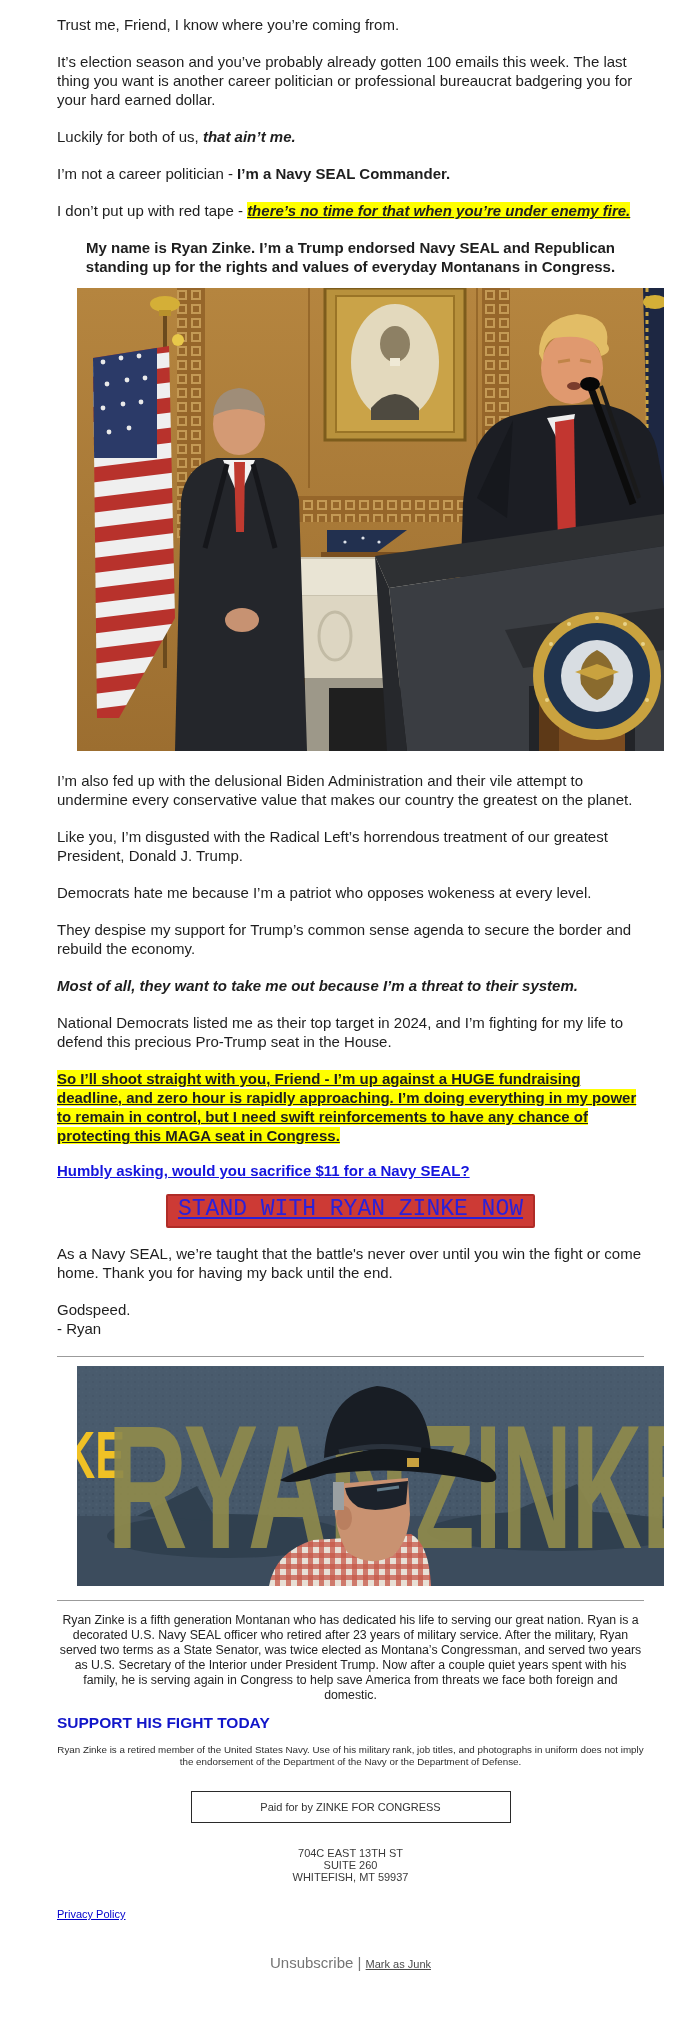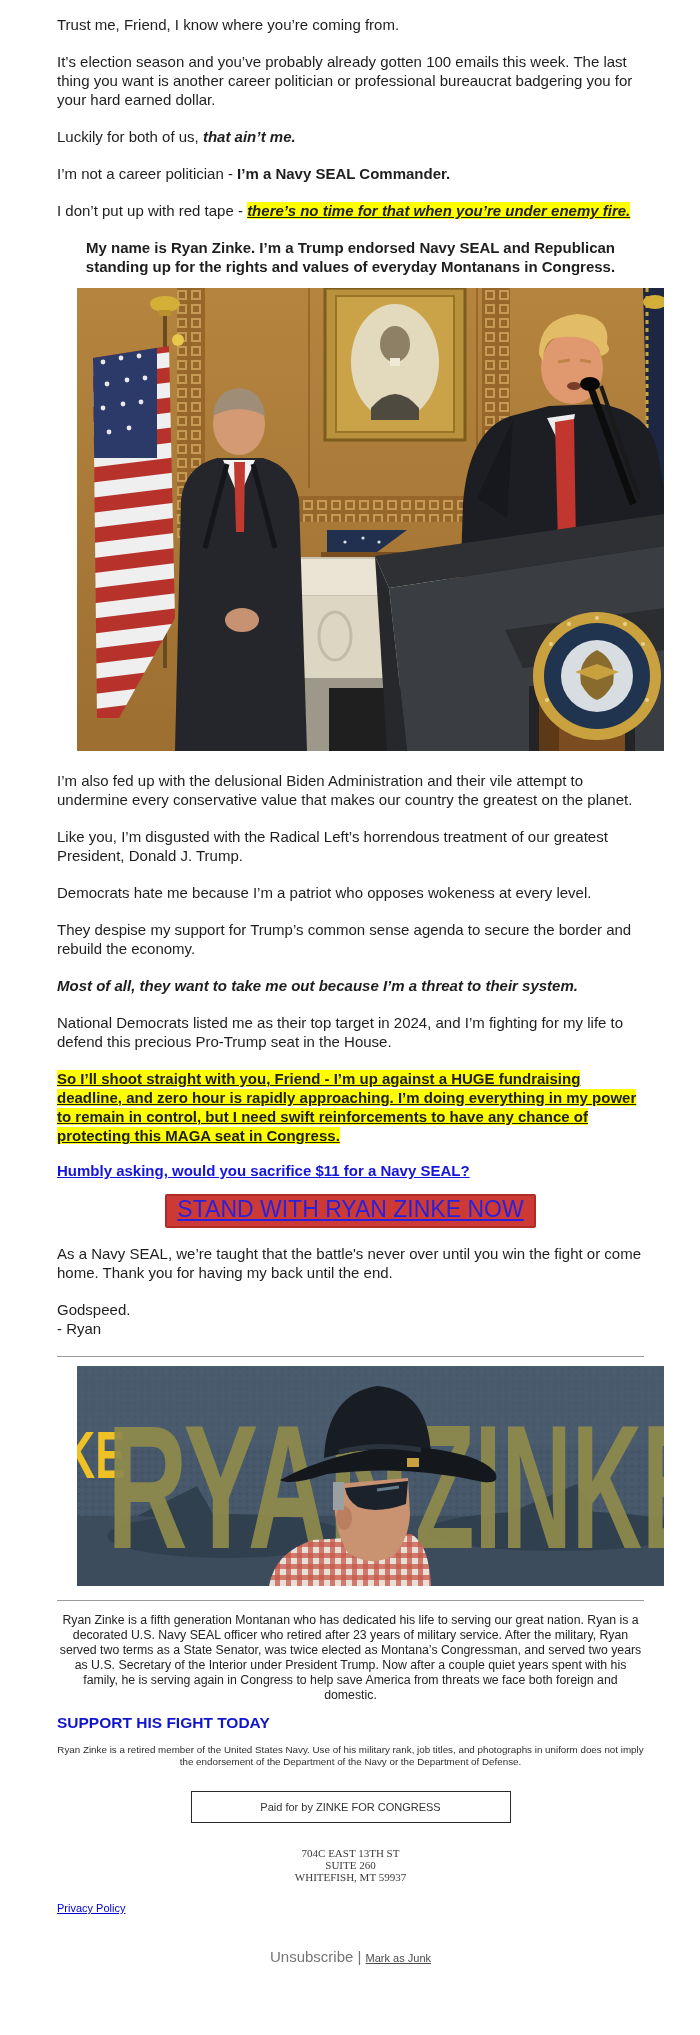--- a/index.html
+++ b/index.html
@@ -11,32 +11,32 @@
   .hl{background:#ffff00;text-decoration:underline;}
   .intro{font-weight:bold;text-align:center;margin:0 0 12px;font-size:15px;line-height:19px;}
   .photo{display:block;margin:0 0 20px;padding-left:20px;}
   .photo svg{display:block;}
   .hlblock{font-weight:bold;text-align:left;margin:0 0 16px;font-size:15px;line-height:19px;}
   .linkline{margin:0 0 14px;font-size:15px;line-height:19px;}
   .asklink{color:#1414dd;font-weight:bold;text-decoration:underline;}
   .btnrow{text-align:center;margin:0 0 16px;}
   .cta{display:inline-block;background:#cd3a35;border:2px solid #b02c27;border-radius:2px;
        padding:0px 10px 3px;font-size:23px;line-height:27px;color:#2b21d9;
-       text-decoration:underline;cursor:pointer;}
+       text-decoration:underline;cursor:pointer;font-family:Liberation Mono, monospace;}
   .sig{margin:0 0 3px;font-size:15px;line-height:19px;}
   hr.sep{border:none;border-top:1px solid #9b9b9b;margin:0 0 9px;}
   hr.sep2{border:none;border-top:1px solid #9b9b9b;margin:0 0 12px;}
   .photo2{margin:0 0 14px;}
   .bio{font-size:12.3px;line-height:15px;text-align:center;margin:0 0 11px;color:#232323;}
   .support{text-align:left;margin:0 0 12px;}
   .support a{color:#1115c9;font-weight:bold;font-size:15.5px;text-decoration:none;}
   .disclaimer{font-size:9.8px;line-height:12px;text-align:center;color:#2e2e2e;margin:0 0 23px;}
   .paidbox{width:318px;margin:0 auto 25px;border:1px solid #2a2a2a;padding:9px 0;
            text-align:center;font-size:11px;color:#333;}
-  .address{font-size:11px;line-height:11px;text-align:center;color:#3a3a3a;margin:0 0 15px;font-family:Liberation Serif, serif;}
+  .address{font-size:11px;line-height:11px;text-align:center;color:#3a3a3a;margin:0 0 21px;}
   .address div{margin-bottom:1px;}
   .privacy{text-align:left;margin:0 0 32px;}
   .privacy a{font-size:11px;color:#0000cc;text-decoration:underline;}
   .unsub{text-align:center;font-size:15px;color:#757575;}
   .unsub .mj{font-size:11px;color:#4a4a4a;text-decoration:underline;cursor:pointer;}
   a{cursor:pointer;}
 </style>
 </head>
 <body>
 

